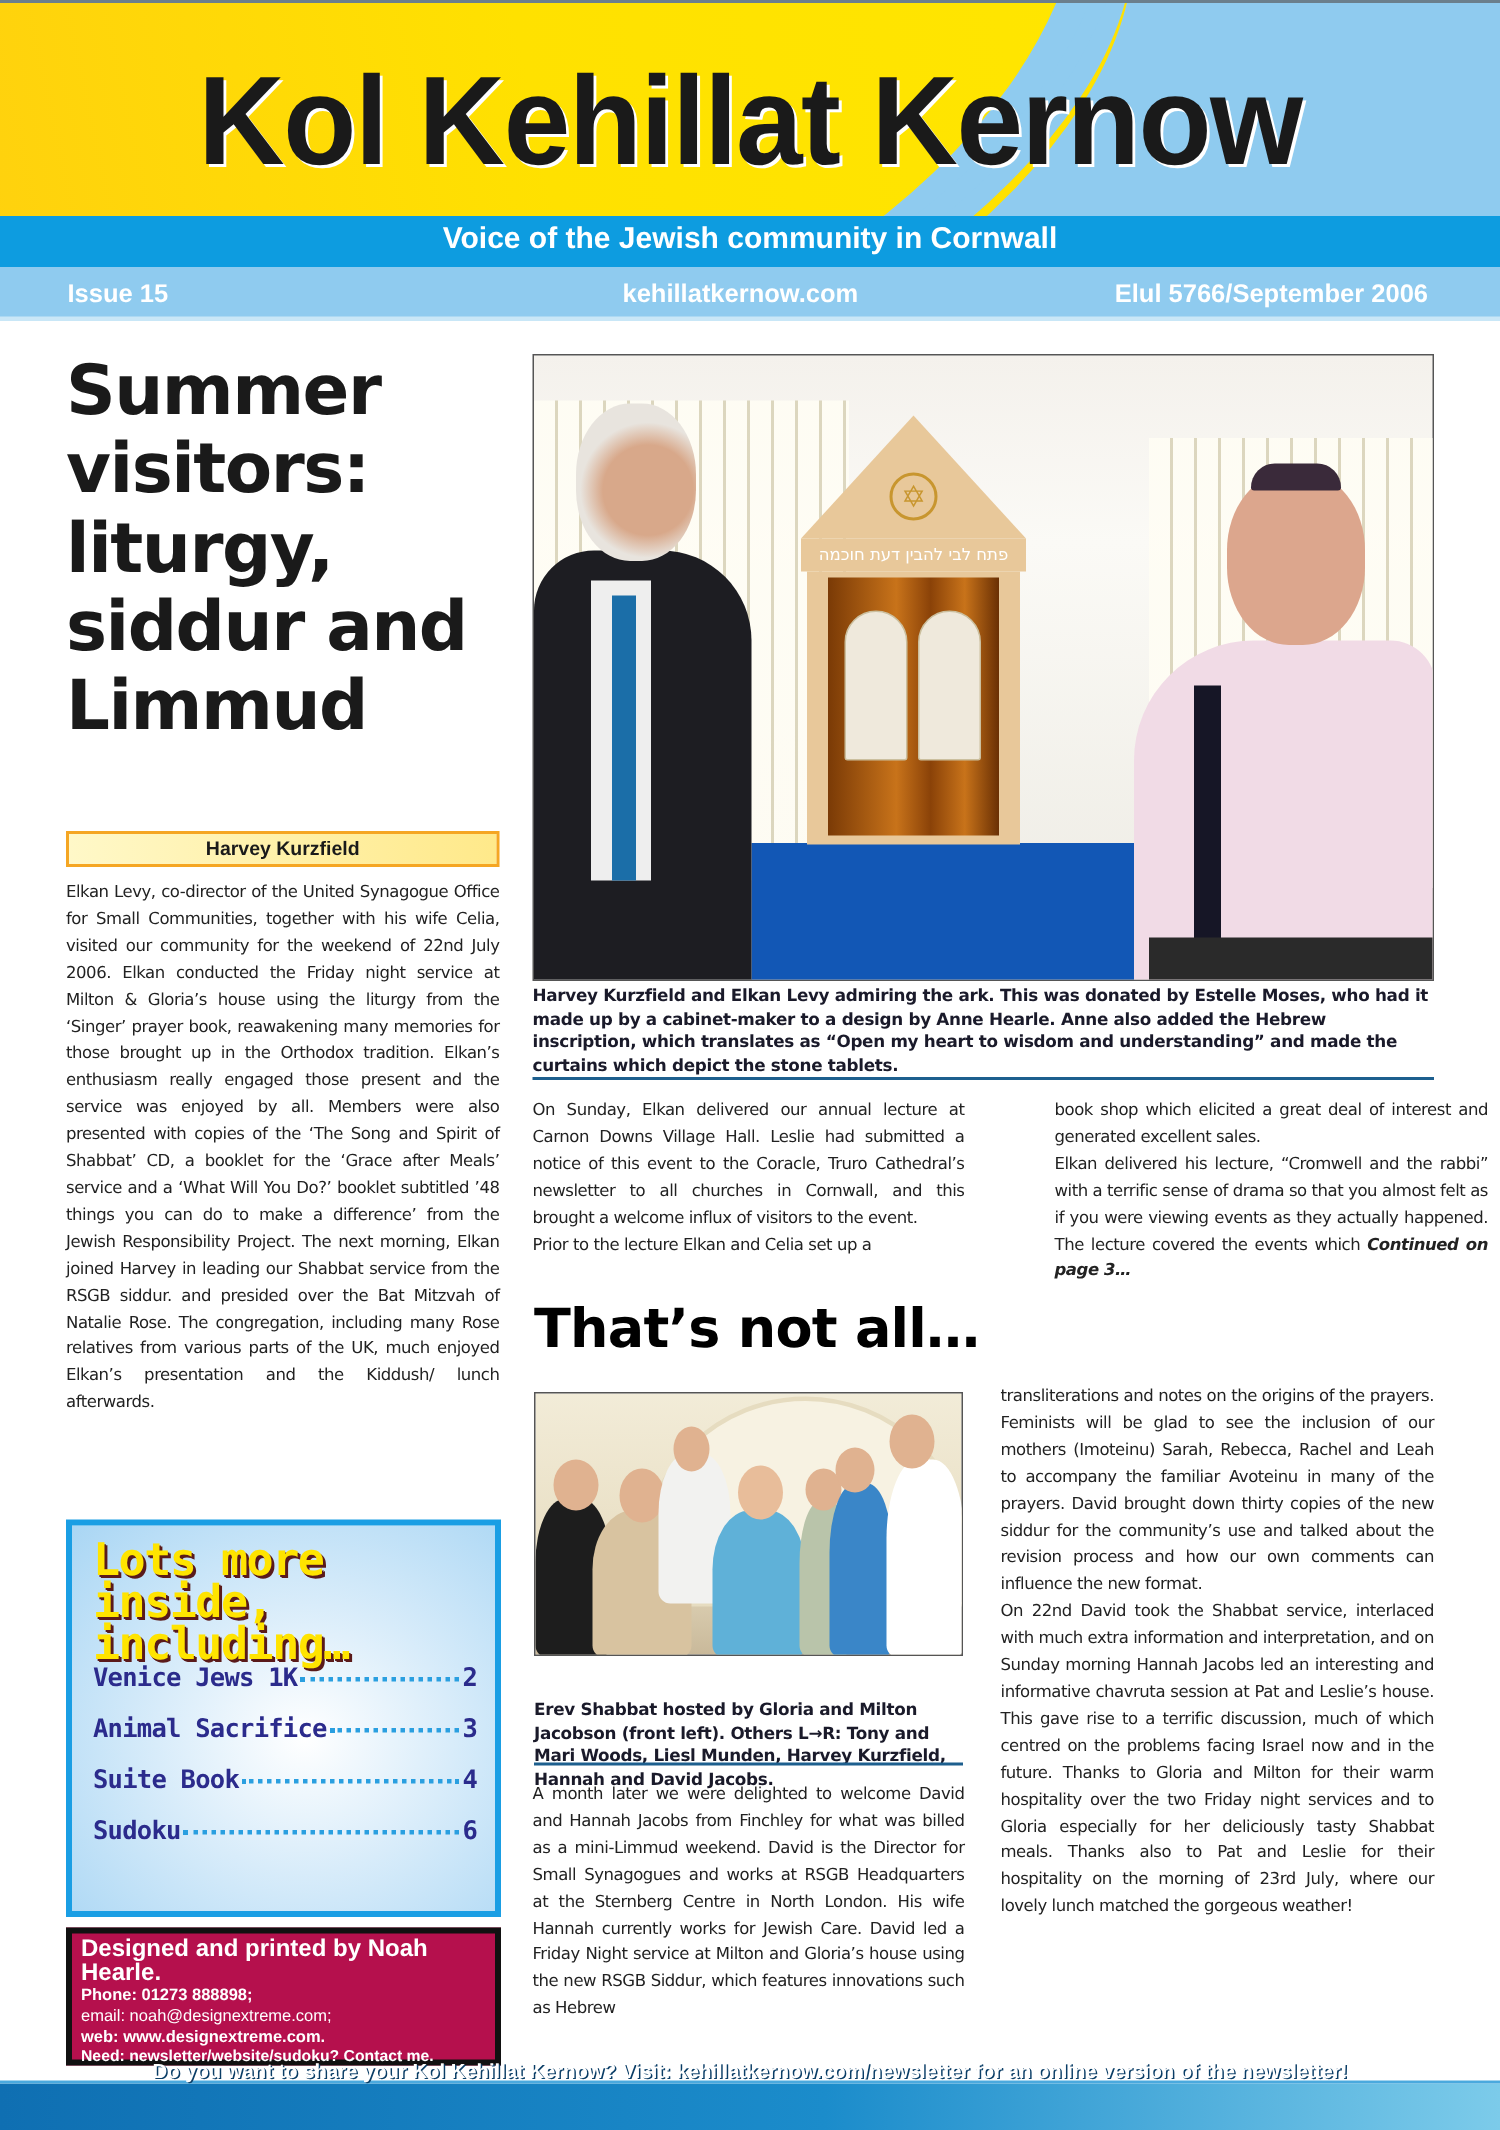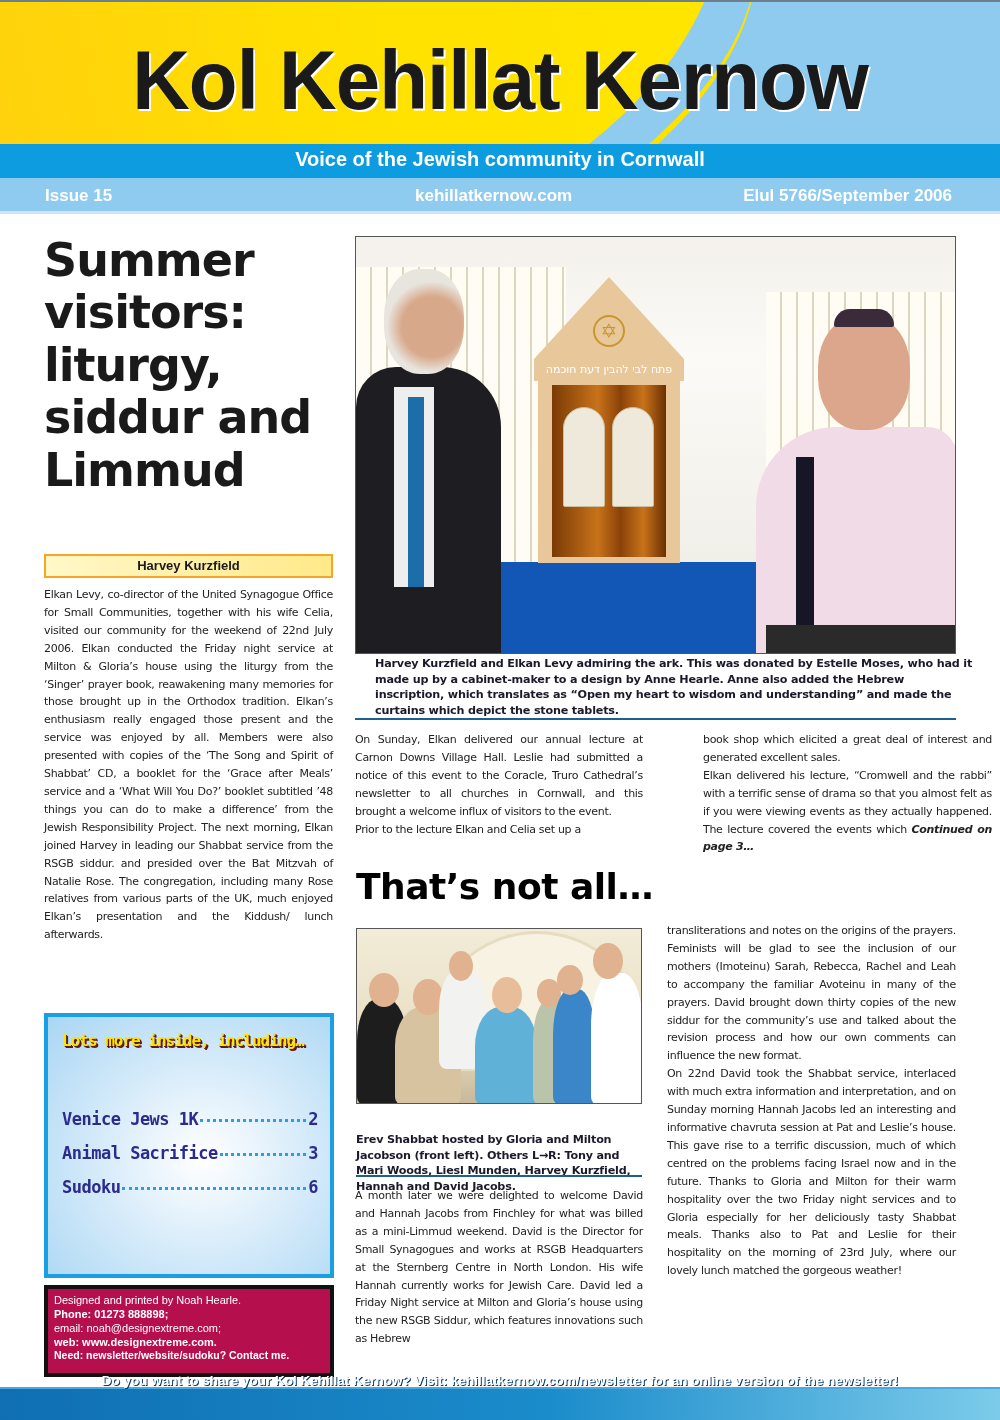--- a/index.html
+++ b/index.html
@@ -33,30 +33,30 @@
     font-weight: bold; font-size: 46px; line-height: 1.14; color: #1a1a1a; letter-spacing: -1px; }
   .byline { position: absolute; left: 44px; top: 554px; width: 289px; height: 24px; border: 2px solid #f5a623;
     background: linear-gradient(90deg, #fff8c8, #ffe98a); text-align: center; font-family: "Liberation Sans", sans-serif;
     font-weight: bold; font-size: 13px; line-height: 20px; color: #1a1a1a; }
   .body-text { font-family: "DejaVu Sans", sans-serif; font-size: 11px; line-height: 17.9px; color: #222; text-align: justify; letter-spacing: -0.3px; }
   .col-left-text { position: absolute; left: 44px; top: 586px; width: 289px; }
 
   .inside-box { position: absolute; left: 44px; top: 1013px; width: 290px; height: 265px; border: 4px solid #1a9ee4;
     background: radial-gradient(ellipse at 55% 55%, #ffffff 0%, #d8ecfa 45%, #a9d6f4 100%); }
   .inside-title { position: absolute; left: 14px; top: 10px; width: 260px; font-family: "DejaVu Sans Mono", monospace;
-    font-weight: bold; font-size: 16px; line-height: 28px; color: #ffe400; text-shadow: 2px 2px 0 #5a1a1a, 1px 1px 0 #5a1a1a; letter-spacing: -1px; }
+    font-weight: bold; font-size: 30px; line-height: 28px; color: #ffe400; text-shadow: 2px 2px 0 #5a1a1a, 1px 1px 0 #5a1a1a; letter-spacing: -1px; }
   .toc { position: absolute; left: 14px; top: 92px; width: 256px; }
   .toc-item { display: flex; align-items: baseline; height: 34px; font-family: "DejaVu Sans Mono", monospace; font-weight: bold;
     font-size: 17px; color: #2b2b8c; letter-spacing: -0.5px; }
   .toc-item .dots { flex: 1; border-bottom: 3px dotted #2a9fe0; margin: 0 2px; transform: translateY(-3px); }
   .toc-item .page { color: #2b2b8c; }
 
   .credit-box { position: absolute; left: 44px; top: 1285px; width: 290px; height: 92px; background: #b5104d; border: 4px solid #111;
     padding: 3px 6px; font-family: "Liberation Sans", sans-serif; color: #ffffff; }
-  .credit-box .line1 { font-weight: normal; font-size: 11px; line-height: 16px; }
+  .credit-box .line1 { font-weight: bold; font-size: 16px; line-height: 16px; }
   .credit-box .line2 { font-weight: bold; font-size: 11px; line-height: 13px; }
   .credit-box .line3 { font-size: 11px; line-height: 14px; }
   .credit-box .line4 { font-weight: bold; font-size: 11px; line-height: 14px; }
   .credit-box .line5 { font-weight: bold; font-size: 10.5px; line-height: 13px; }
 
   
   .photo-main { position: absolute; left: 355px; top: 236px; width: 601px; height: 418px; border: 1px solid #555; overflow: hidden;
     background: linear-gradient(180deg, #f4f1ec 0%, #fbfaf6 30%, #eceae2 100%); }
   .photo-main .blind-l { position: absolute; left: 0; top: 30px; width: 210px; height: 320px;
     background: repeating-linear-gradient(90deg, #fffdf4 0 14px, #d9d3b9 14px 16px); opacity: 0.9; }
@@ -78,21 +78,21 @@
   .photo-main .man-l-shirt { position: absolute; left: 38px; top: 150px; width: 40px; height: 200px; background: #eeeeee; }
   .photo-main .man-l-tie { position: absolute; left: 52px; top: 160px; width: 16px; height: 190px; background: #1b6ea8; }
   .photo-main .man-l-head { position: absolute; left: 28px; top: 32px; width: 80px; height: 105px; border-radius: 45%;
     background: radial-gradient(circle at 60% 55%, #d8a88a 0 40%, #e8e4de 60%); }
   .photo-main .man-r { position: absolute; left: 400px; top: 190px; width: 201px; height: 228px; background: #f1dbe6; border-radius: 80px 30px 0 0; }
   .photo-main .man-r-tie { position: absolute; left: 440px; top: 220px; width: 18px; height: 180px; background: #161626; }
   .photo-main .man-r-head { position: absolute; left: 462px; top: 78px; width: 92px; height: 115px; border-radius: 45%; background: #dca68d; }
   .photo-main .man-r-kippah { position: absolute; left: 478px; top: 72px; width: 60px; height: 18px; border-radius: 30px 30px 4px 4px; background: #3a2a3a; }
   .photo-main .man-r-belt { position: absolute; left: 410px; top: 388px; width: 191px; height: 30px; background: #2a2a2a; }
 
-  .caption-main { position: absolute; left: 375px; top: 656px; width: 601px; font-family: "DejaVu Sans", sans-serif; font-weight: bold;
+  .caption-main { position: absolute; left: 355px; top: 656px; width: 601px; font-family: "DejaVu Sans", sans-serif; font-weight: bold;
     font-size: 11.2px; line-height: 15.5px; color: #1a1a2a; letter-spacing: -0.2px; }
   .rule-main { position: absolute; left: 355px; top: 718px; width: 601px; height: 2px; background: #1d5f8e; }
 
   .col-mid-a { position: absolute; left: 355px; top: 731px; width: 288px; }
   .col-right-a { position: absolute; left: 667px; top: 731px; width: 289px; }
   .col-right-a .cont { font-style: italic; font-weight: bold; }
 
   
   .headline2 { position: absolute; left: 356px; top: 866px; width: 300px; font-family: "DejaVu Sans", sans-serif; font-weight: bold;
     font-size: 36px; color: #000000; letter-spacing: -0.5px; }
@@ -194,20 +194,25 @@
       <span>Venice Jews 1K</span>
       <span class="dots"></span>
       <span class="page">2</span>
     </div>
     <div class="toc-item">
       <span>Animal Sacrifice</span>
       <span class="dots"></span>
       <span class="page">3</span>
     </div>
     <div class="toc-item">
+      <span>Suite Book</span>
+      <span class="dots"></span>
+      <span class="page">4</span>
+    </div>
+    <div class="toc-item">
       <span>Sudoku</span>
       <span class="dots"></span>
       <span class="page">6</span>
     </div>
   </div>
 </aside>
 
 <aside class="credit-box">
   <div class="line1">Designed and printed by Noah Hearle.</div>
   <div class="line2">Phone: 01273 888898;</div>

